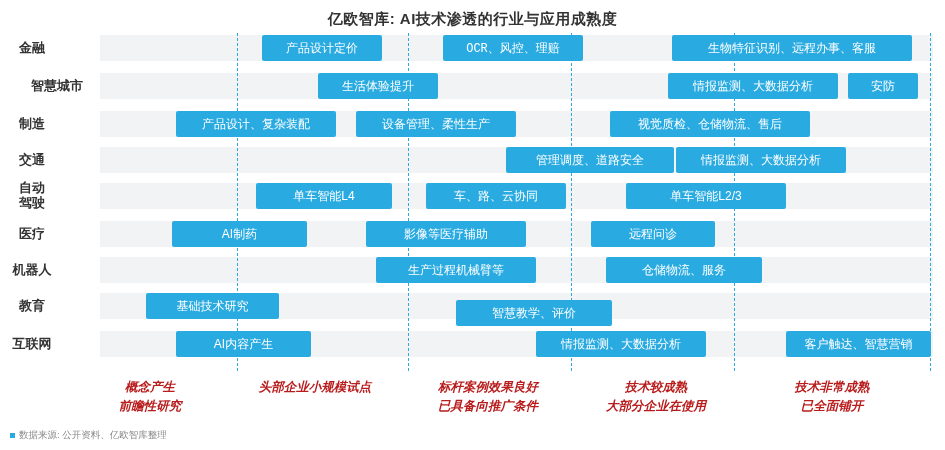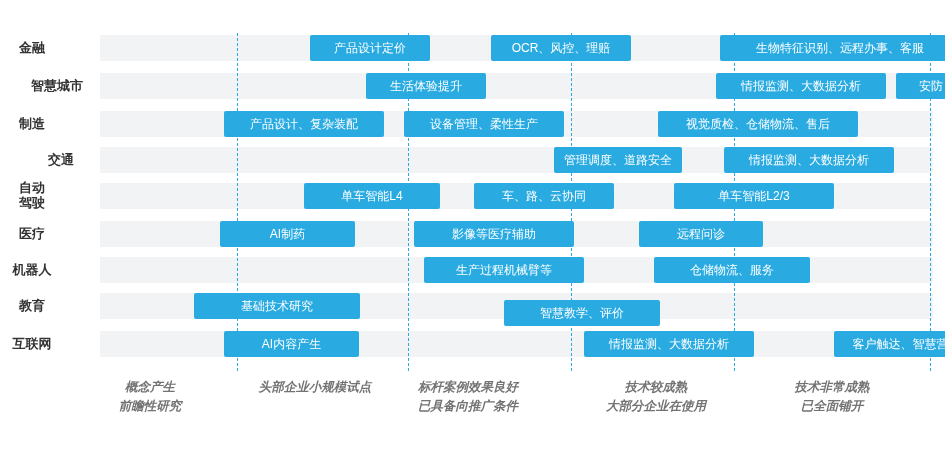--- a/index.html
+++ b/index.html
@@ -6,84 +6,89 @@
   .canvas { position:relative; width:945px; height:450px; background:#ffffff; overflow:hidden; }
   .chart-title { position:absolute; top:10px; left:0; width:100%; text-align:center;
                  font-size:15px; font-weight:bold; color:#333; letter-spacing:0.5px; }
   .row-label { position:absolute; left:0; width:64px; height:26px; display:flex; align-items:center;
                justify-content:center; font-size:13px; font-weight:bold; color:#333;
                white-space:pre-line; text-align:center; line-height:1.15; z-index:4; }
   .row-band { position:absolute; left:100px; width:833px; height:26px; background:#f2f3f4; z-index:1; }
   .divider { position:absolute; top:33px; height:338px; width:0; border-left:1px dashed #29abe2; z-index:2; }
   .app-box { position:absolute; height:26px; background:#29abe2; color:#ffffff; font-size:12px;
              display:flex; align-items:center; justify-content:center; border-radius:2px;
-             white-space:nowrap; z-index:3;margin-left:48px; }
+             white-space:nowrap; z-index:3; }
   .stage-label { position:absolute; top:378px; transform:translateX(-50%); text-align:center;
-                 font-size:12.5px; font-weight:bold; font-style:italic; color:#737373;
+                 font-size:12.5px; font-weight:bold; font-style:italic; color:#b91c1c;
                  white-space:pre-line; line-height:1.55; z-index:4; }
   .footer { position:absolute; left:10px; bottom:8px; font-size:9.5px; color:#888;
             display:flex; align-items:center; gap:4px; }
   .footer-marker { display:inline-block; width:5px; height:5px; background:#29abe2; }
 </style>
 </head>
 <body>
 
 <div class="canvas">
+  <div class="chart-title">亿欧智库: AI技术渗透的行业与应用成熟度</div>
   <div>
       <div class="divider" style="left: 237px;"></div>
       <div class="divider" style="left: 408px;"></div>
       <div class="divider" style="left: 571px;"></div>
       <div class="divider" style="left: 734px;"></div>
       <div class="divider" style="left: 930px;"></div>
       <div class="row-band" style="top: 35px;"></div>
       <div class="row-label" style="top: 35px;">金融</div>
       <div class="app-box" style="top: 35px; left: 262px; width: 120px;">产品设计定价</div>
-      <div class="app-box" style="top: 35px; left: 443px; width: 140px;">OCR、风控、理赔</div>
+      <div class="app-box" style="top: 35px; left: 443px; width: 140px; font-family: Liberation Mono, monospace;">OCR、风控、理赔</div>
       <div class="app-box" style="top: 35px; left: 672px; width: 240px;">生物特征识别、远程办事、客服</div>
       <div class="row-band" style="top: 73px;"></div>
       <div class="row-label" style="top: 73px; padding-left: 25px;">智慧城市</div>
       <div class="app-box" style="top: 73px; left: 318px; width: 120px;">生活体验提升</div>
       <div class="app-box" style="top: 73px; left: 668px; width: 170px;">情报监测、大数据分析</div>
       <div class="app-box" style="top: 73px; left: 848px; width: 70px;">安防</div>
       <div class="row-band" style="top: 111px;"></div>
       <div class="row-label" style="top: 111px;">制造</div>
       <div class="app-box" style="top: 111px; left: 176px; width: 160px;">产品设计、复杂装配</div>
       <div class="app-box" style="top: 111px; left: 356px; width: 160px;">设备管理、柔性生产</div>
       <div class="app-box" style="top: 111px; left: 610px; width: 200px;">视觉质检、仓储物流、售后</div>
       <div class="row-band" style="top: 147px;"></div>
-      <div class="row-label" style="top: 147px; margin-left: 29px;">交通</div>
-      <div class="app-box" style="top: 147px; left: 506px; width: 128px; text-align: right;">管理调度、道路安全</div>
+      <div class="row-label" style="top: 147px;">交通</div>
+      <div class="app-box" style="top: 147px; left: 506px; width: 168px; text-align: right;">管理调度、道路安全</div>
       <div class="app-box" style="top: 147px; left: 676px; width: 170px;">情报监测、大数据分析</div>
       <div class="row-band" style="top: 183px;"></div>
       <div class="row-label" style="top: 183px;">自动
 驾驶</div>
       <div class="app-box" style="top: 183px; left: 256px; width: 136px;">单车智能L4</div>
       <div class="app-box" style="top: 183px; left: 426px; width: 140px;">车、路、云协同</div>
       <div class="app-box" style="top: 183px; left: 626px; width: 160px;">单车智能L2/3</div>
       <div class="row-band" style="top: 221px;"></div>
       <div class="row-label" style="top: 221px;">医疗</div>
       <div class="app-box" style="top: 221px; left: 172px; width: 135px;">AI制药</div>
       <div class="app-box" style="top: 221px; left: 366px; width: 160px;">影像等医疗辅助</div>
       <div class="app-box" style="top: 221px; left: 591px; width: 124px;">远程问诊</div>
       <div class="row-band" style="top: 257px;"></div>
       <div class="row-label" style="top: 257px;">机器人</div>
       <div class="app-box" style="top: 257px; left: 376px; width: 160px;">生产过程机械臂等</div>
       <div class="app-box" style="top: 257px; left: 606px; width: 156px;">仓储物流、服务</div>
       <div class="row-band" style="top: 293px;"></div>
       <div class="row-label" style="top: 293px;">教育</div>
-      <div class="app-box" style="top: 293px; left: 146px; width: 166px;">基础技术研究</div>
+      <div class="app-box" style="top: 293px; left: 146px; width: 133px;">基础技术研究</div>
       <div class="app-box" style="top: 300px; left: 456px; width: 156px;">智慧教学、评价</div>
       <div class="row-band" style="top: 331px;"></div>
       <div class="row-label" style="top: 331px;">互联网</div>
       <div class="app-box" style="top: 331px; left: 176px; width: 135px;">AI内容产生</div>
       <div class="app-box" style="top: 331px; left: 536px; width: 170px;">情报监测、大数据分析</div>
       <div class="app-box" style="top: 331px; left: 786px; width: 145px;">客户触达、智慧营销</div>
       <div class="stage-label" style="left: 150px;">概念产生
 前瞻性研究</div>
       <div class="stage-label" style="left: 315px;">头部企业小规模试点</div>
-      <div class="stage-label" style="left: 468px;">标杆案例效果良好
+      <div class="stage-label" style="left: 488px;">标杆案例效果良好
 已具备向推广条件</div>
       <div class="stage-label" style="left: 656px;">技术较成熟
 大部分企业在使用</div>
       <div class="stage-label" style="left: 832px;">技术非常成熟
 已全面铺开</div>
     </div>
+  <div class="footer">
+    <span class="footer-marker"></span>
+    <span>数据来源: 公开资料、亿欧智库整理</span>
+  </div>
 </div>
 
 </body></html>

